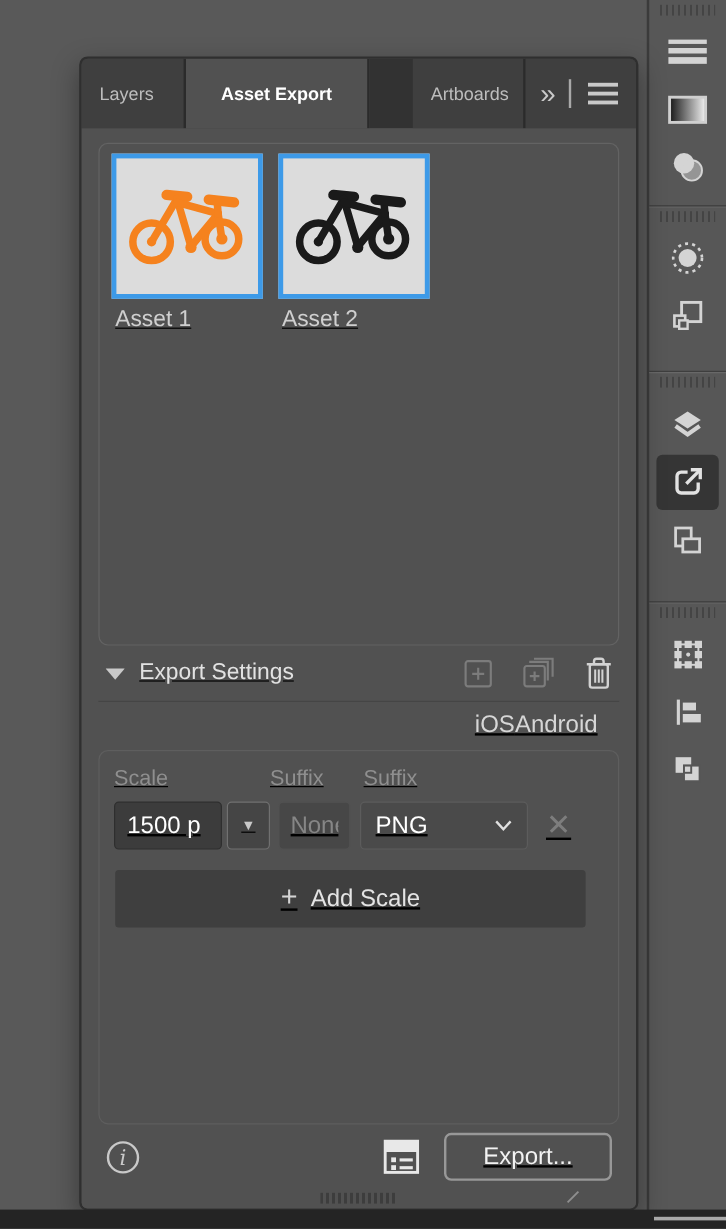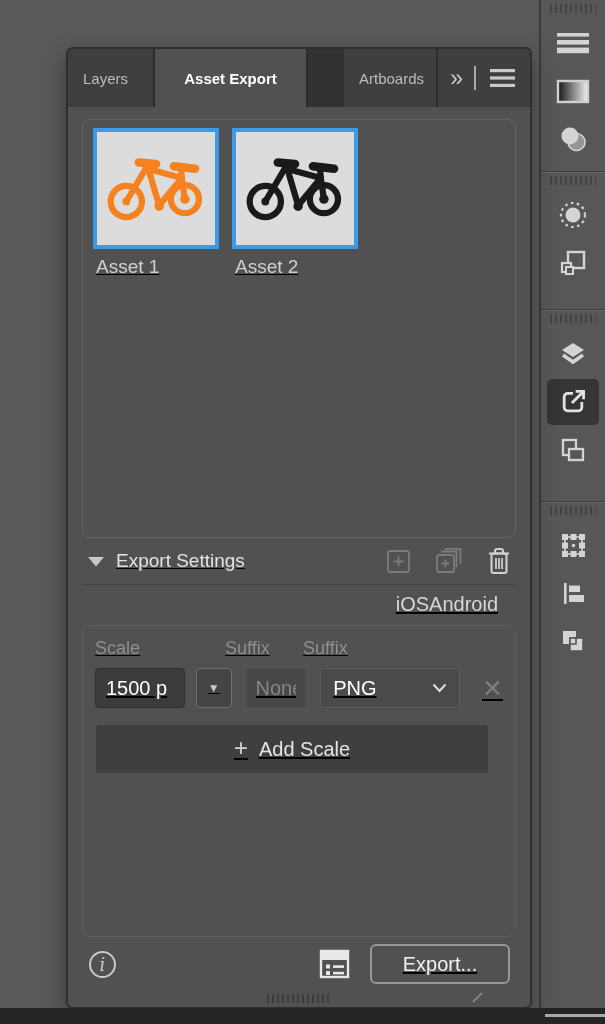--- a/index.html
+++ b/index.html
@@ -66,21 +66,21 @@
   .platform-row{height:38px;display:flex;align-items:center;justify-content:flex-end;
     padding-right:32px;color:#d6d6d6;font-size:20px;flex-shrink:0;}
   .platform-btn{cursor:default;}
 
   
   .settings-box{margin:2px 14px 0;border:1px solid #5e5e5e;border-radius:8px;
     padding:10px 12px;flex:1;display:flex;flex-direction:column;box-sizing:border-box;}
   .labels-row{display:flex;color:#8f8f8f;font-size:18px;margin:2px 0 9px;}
   .lbl-scale{width:130px;}
   .lbl-suffix{width:78px;}
-  .controls-row{display:flex;align-items:center;justify-content:space-between;}
+  .controls-row{display:flex;align-items:center;}
   .scale-input{width:90px;height:40px;background:#3c3c3c;border:1px solid #2e2e2e;border-radius:4px;
     color:#ffffff;font-size:20px;padding:0 10px;box-sizing:border-box;font-family:"Liberation Sans",sans-serif;outline:none;}
   .dd-btn{width:36px;height:40px;margin-left:4px;background:#454545;border:1px solid #707070;border-radius:4px;
     color:#c9c9c9;font-size:12px;display:flex;align-items:center;justify-content:center;box-sizing:border-box;}
   .suffix-input{width:60px;height:40px;margin-left:7px;background:#474747;border:1px solid #515151;border-radius:4px;
     color:#bbbbbb;font-size:20px;padding:0 9px;box-sizing:border-box;font-family:"Liberation Sans",sans-serif;outline:none;}
   .suffix-input::placeholder{color:#868686;opacity:1;}
   .format-select{width:140px;height:40px;margin-left:8px;background:#4a4a4a;border:1px solid #5c5c5c;border-radius:4px;
     color:#ffffff;font-size:20px;display:flex;align-items:center;justify-content:space-between;
     padding:0 12px;box-sizing:border-box;}

